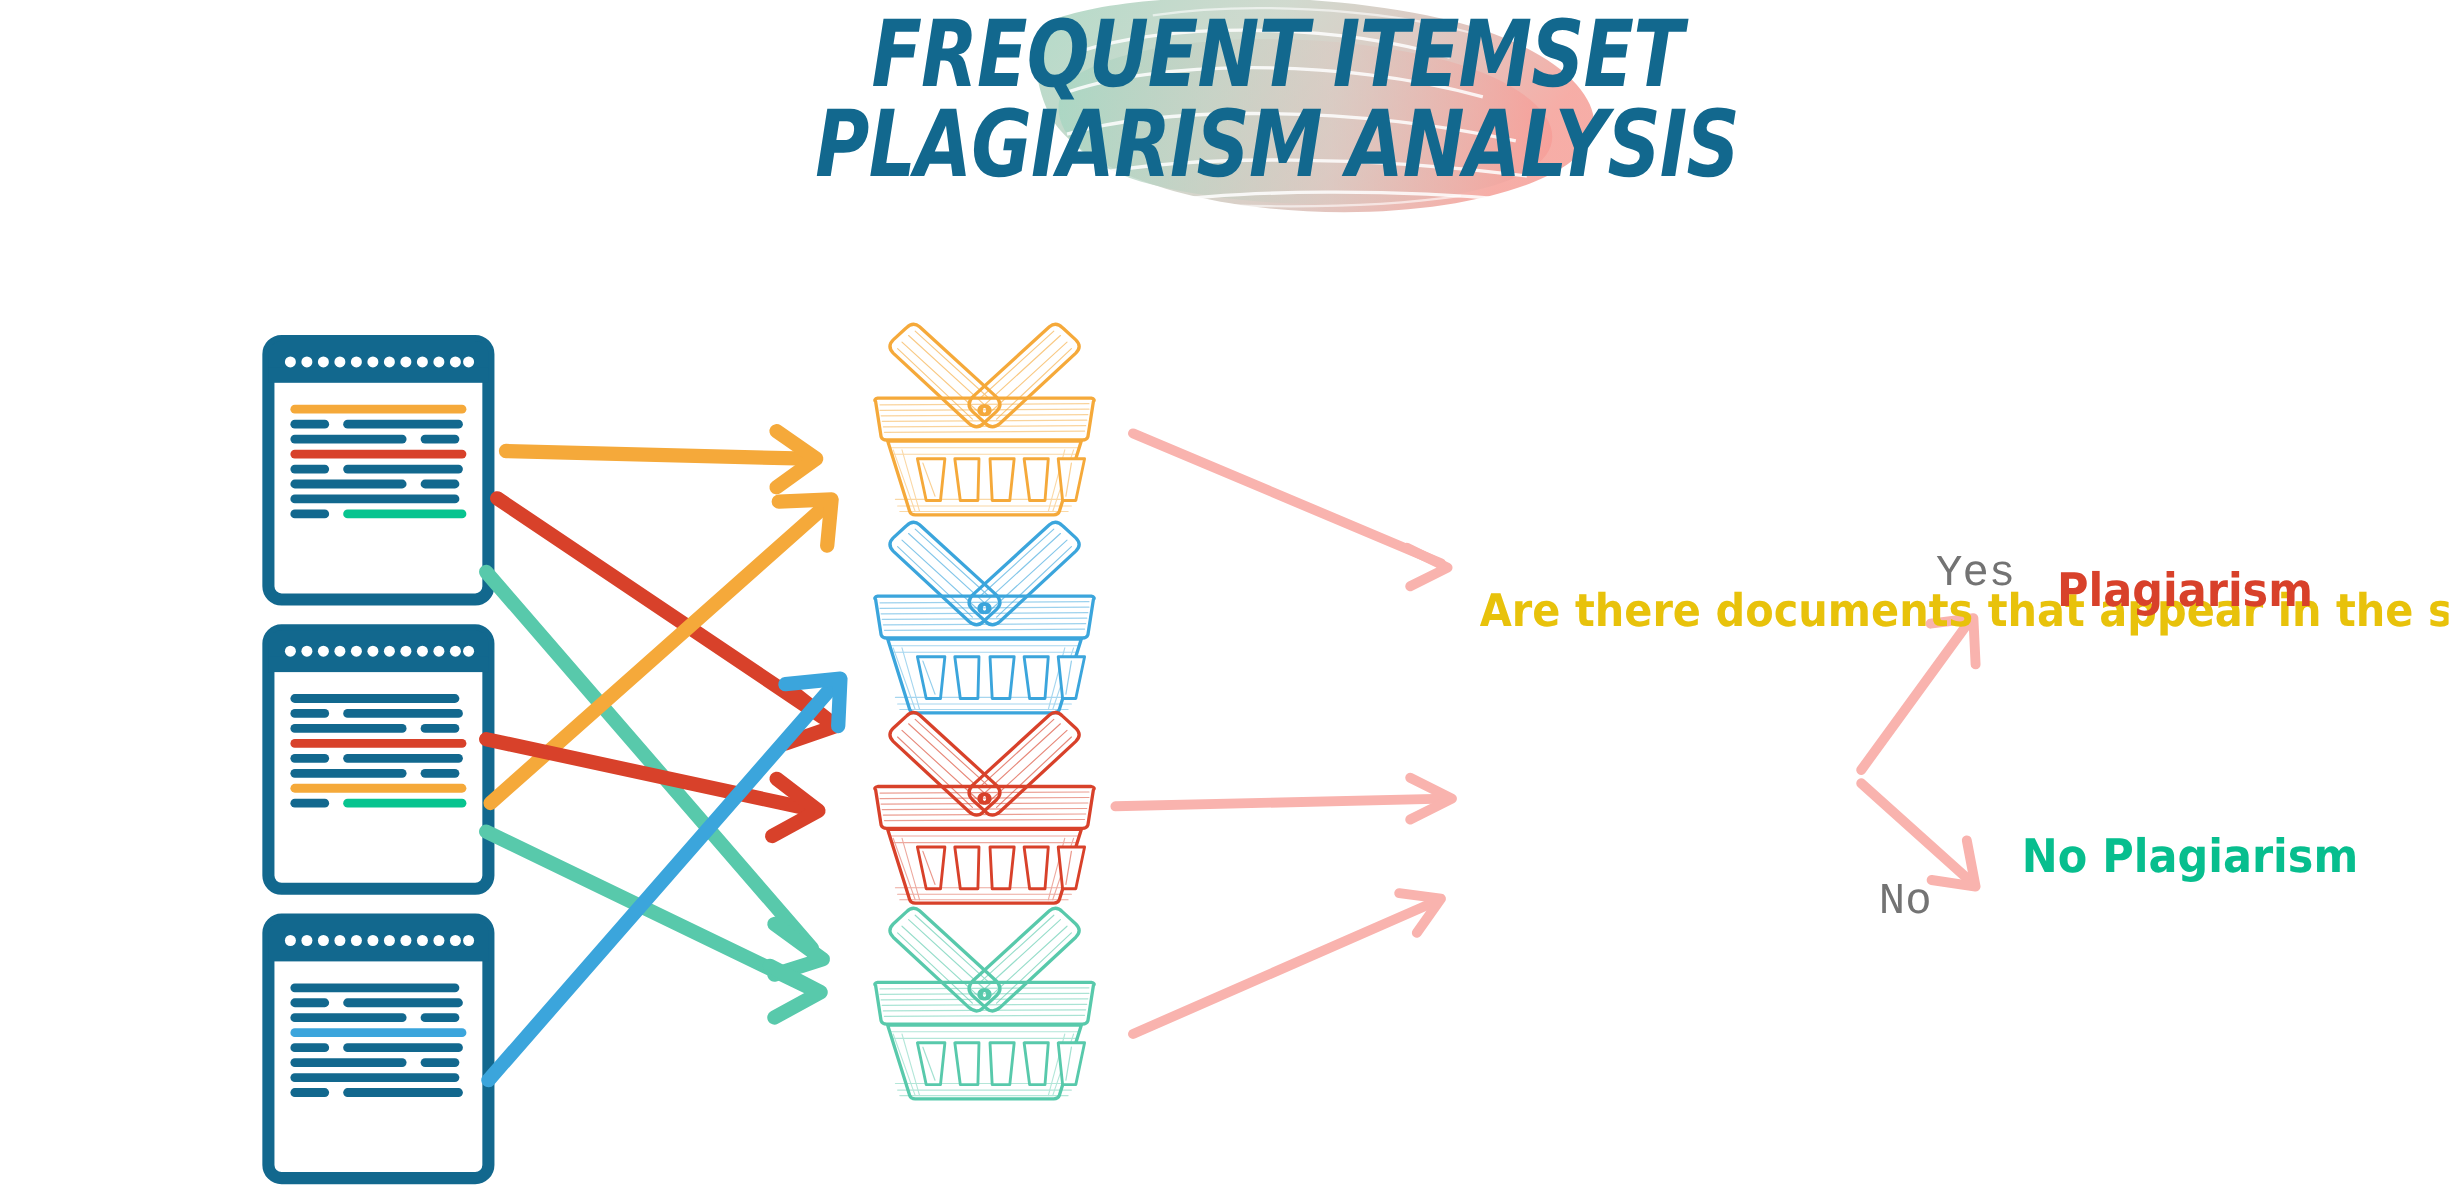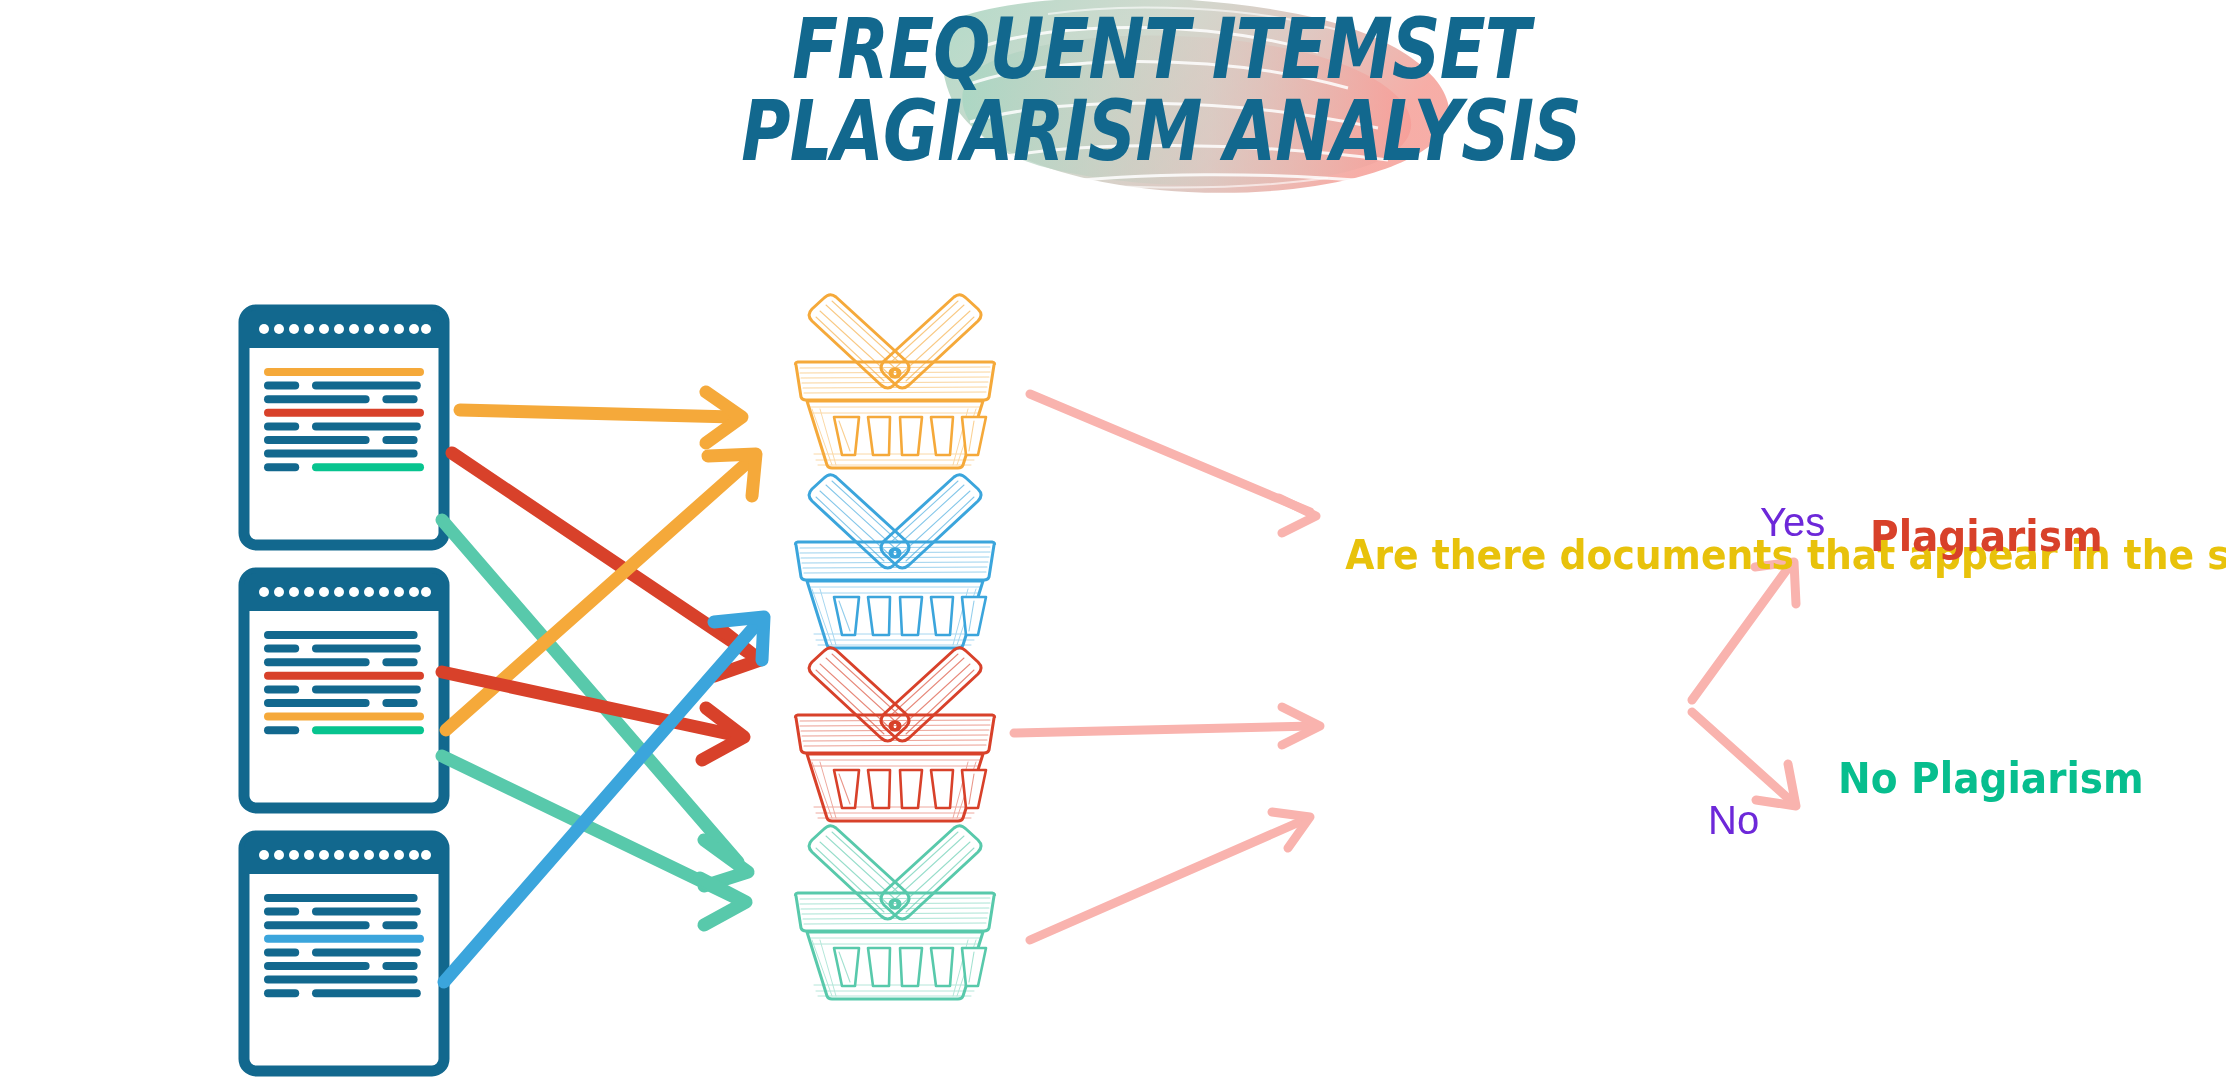--- a/index.html
+++ b/index.html
@@ -31,24 +31,24 @@
     font-family:"DejaVu Sans", sans-serif;
     font-weight:bold;
     font-size:41px;line-height:1.32;
     color:#E8C20B;
     text-align:center;
     width:380px;
     transform:scaleX(0.92);
     transform-origin:center top;
   }
   .yesno{
-    font-family:Liberation Sans, sans-serif;
+    font-family:Liberation Mono, monospace;
     font-weight:normal;
     font-size:40px;
-    color:#6d28d9;
+    color:#737373;
     text-align:right;
   }
   .outcome{
     font-family:"DejaVu Sans", sans-serif;
     font-weight:bold;
     font-size:42px;
     transform:scaleX(0.93);
     transform-origin:left top;
   }
   .outcome.plag{color:#D8412A;}

